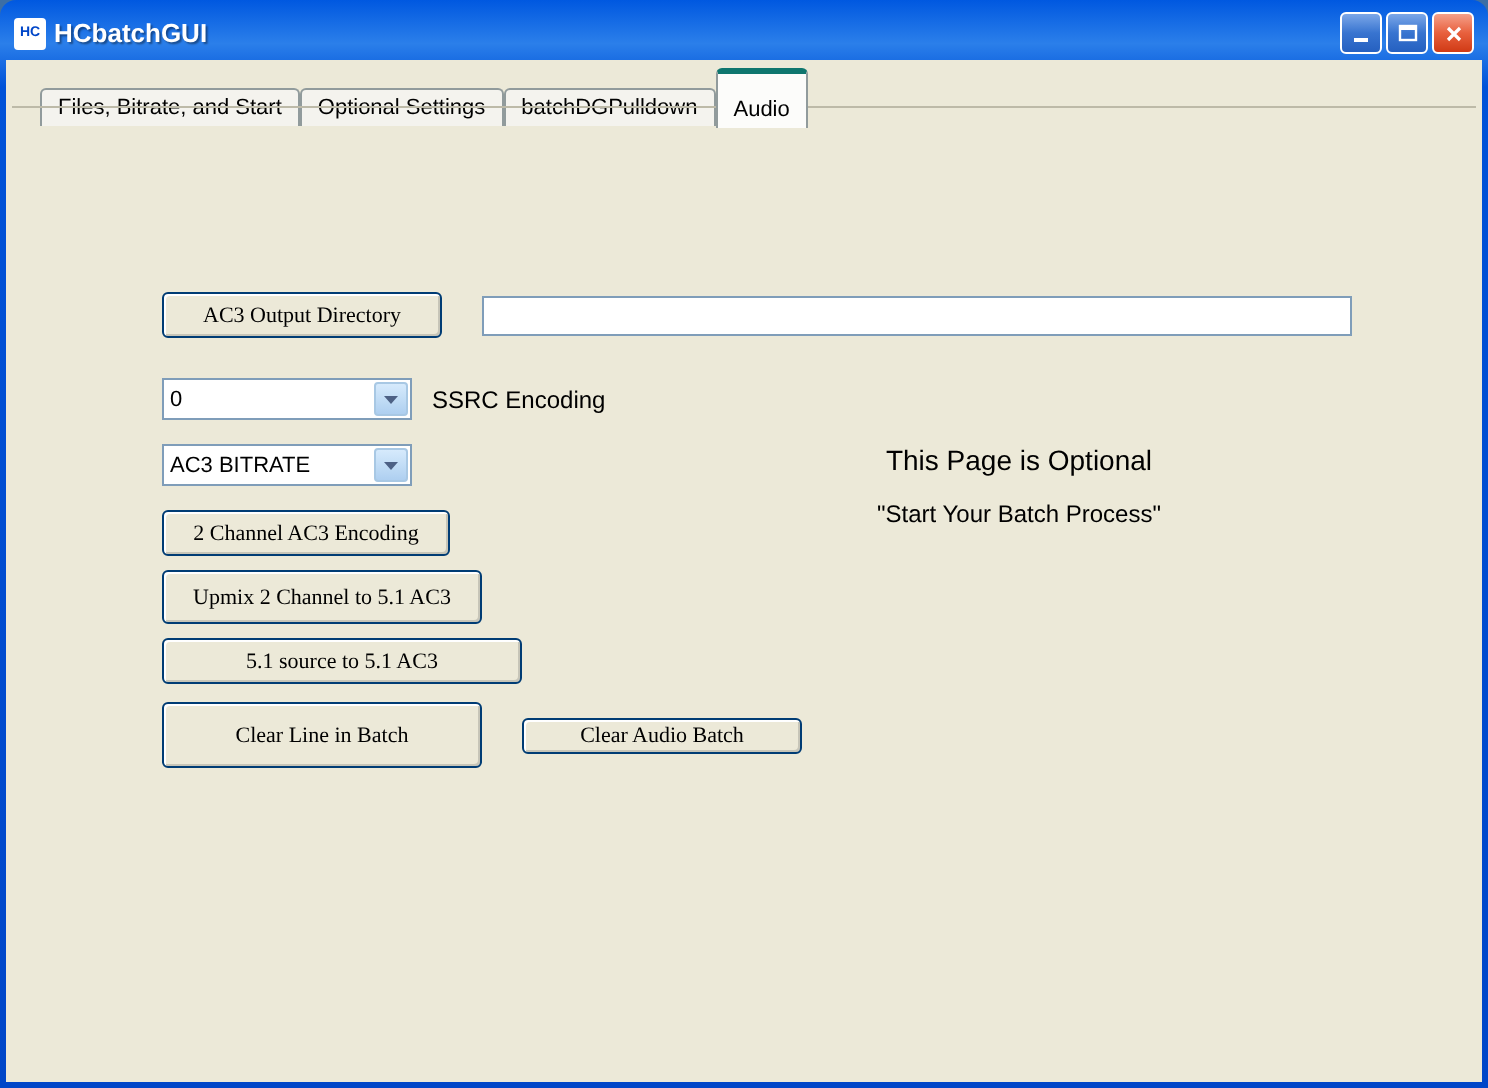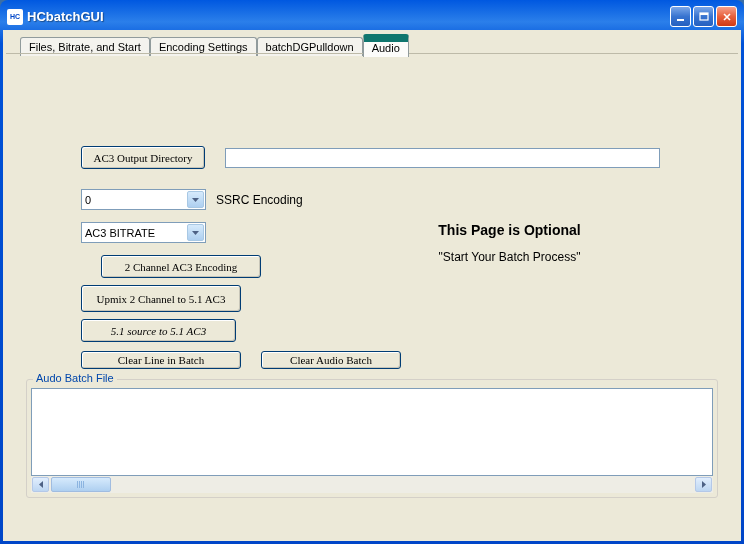--- a/index.html
+++ b/index.html
@@ -89,22 +89,22 @@
   padding: 3px 8px 3px 8px;
   margin-right: 0;
   position: relative;
   border-radius: 3px 3px 0 0;
   cursor: pointer;
   font-size: 11px;
   color: #000;
 }
 .tab.active {
   background: #fcfcfa;
-  border-top: 8px solid #0f766e;
-  padding-top: 0;
+  border-top: 3px solid #0f766e;
+  padding-top: 12px;
   z-index: 2;
   margin-bottom: -1px;
 }
 .content {
   position: absolute;
   top: 23px;
   left: 3px;
   right: 3px;
   bottom: 3px;
   border-top: 1px solid #bdbaa8;
@@ -157,21 +157,21 @@
   align-items: center;
   justify-content: center;
 }
 .row {
   display: flex;
   align-items: center;
   margin-bottom: 8px;
 }
 .info-heading {
   font-size: 14px;
-  font-weight: bold;
+  font-weight: normal;
   text-align: center;
 }
 .info-text {
   font-size: 12px;
   text-align: center;
   line-height: 1.5;
 }
 .fieldset {
   border: 1px solid #d4d0c8;
   border-radius: 3px;
@@ -257,29 +257,29 @@
         <svg width="10" height="10">
             <path d="M2 2 L8 8 M8 2 L2 8" stroke="#fff" stroke-width="1.6"></path>
           </svg>
       </div>
     </div>
   </div>
 
   <div class="client">
     <div class="tabs">
       <div class="tab">Files, Bitrate, and Start</div>
-      <div class="tab">Encoding Settings</div>
+      <div class="tab">Optional Settings</div>
       <div class="tab">batchDGPulldown</div>
       <div class="tab active">Audio</div>
     </div>
 
     <div class="content">
 
       <div class="row" style="margin-left:55px; margin-top:72px;">
-        <button class="btn" style="width:124px; height:23px;">AC3 Output Directory</button>
+        <button class="btn" style="width:140px; height:23px;">AC3 Output Directory</button>
         <div style="width:20px;"></div>
         <input class="text-input" style="width: 435px;" value="">
       </div>
 
       <div class="row" style="margin-left:55px; margin-top:20px;">
         <div class="combo" style="width:125px;">
           <span>0</span>
           <div class="combo-arrow">
             <svg width="7" height="4">
                 <path d="M0 0 L3.5 4 L7 0 Z" fill="#4d6185"></path>
@@ -293,51 +293,33 @@
       <div style="display:flex; margin-left:55px; margin-top:12px;">
         <div style="width:180px;">
           <div class="combo" style="width:125px; margin-bottom:12px;">
             <span>AC3 BITRATE</span>
             <div class="combo-arrow">
               <svg width="7" height="4">
                   <path d="M0 0 L3.5 4 L7 0 Z" fill="#4d6185"></path>
                 </svg>
             </div>
           </div>
-          <button class="btn" style="width:160px; height:23px; margin-bottom:7px;margin-left:20px;">2 Channel AC3 Encoding</button>
+          <button class="btn" style="width:144px; height:23px; margin-bottom:7px;">2 Channel AC3 Encoding</button>
           <button class="btn" style="width:160px; height:27px; margin-bottom:7px;">Upmix 2 Channel to 5.1 AC3</button>
-          <button class="btn" style="width:155px; height:23px; margin-bottom:7px;font-style:italic;">5.1 source to 5.1 AC3</button>
+          <button class="btn" style="width:180px; height:23px; margin-bottom:7px;">5.1 source to 5.1 AC3</button>
         </div>
         <div style="flex:1; padding:0 40px 0 80px;">
           <div class="info-heading">This Page is Optional</div>
           <div style="height:10px;"></div>
           <div class="info-text">"Start Your Batch Process"</div>
         </div>
       </div>
 
       <div class="row" style="margin-left:55px; margin-top:2px;">
-        <button class="btn" style="width:160px; height:18px;">Clear Line in Batch</button>
+        <button class="btn" style="width:160px; height:33px;">Clear Line in Batch</button>
         <div style="width:20px;"></div>
         <button class="btn" style="width:140px; height:18px;">Clear Audio Batch</button>
       </div>
 
-      <div class="fieldset" style="margin-top:10px;">
-        <div class="fieldset-legend">Audo Batch File</div>
-        <div class="listbox" style="height:88px;"></div>
-        <div class="scrollbar-h">
-          <div class="sb-btn">
-            <svg width="4" height="7">
-                <path d="M4 0 L0 3.5 L4 7 Z" fill="#4d6185"></path>
-              </svg>
-          </div>
-          <div class="sb-thumb"></div>
-          <div class="sb-track"></div>
-          <div class="sb-btn">
-            <svg width="4" height="7">
-                <path d="M0 0 L4 3.5 L0 7 Z" fill="#4d6185"></path>
-              </svg>
-          </div>
-        </div>
-      </div>
 
     </div>
   </div>
 </div>
 
 </body></html>

